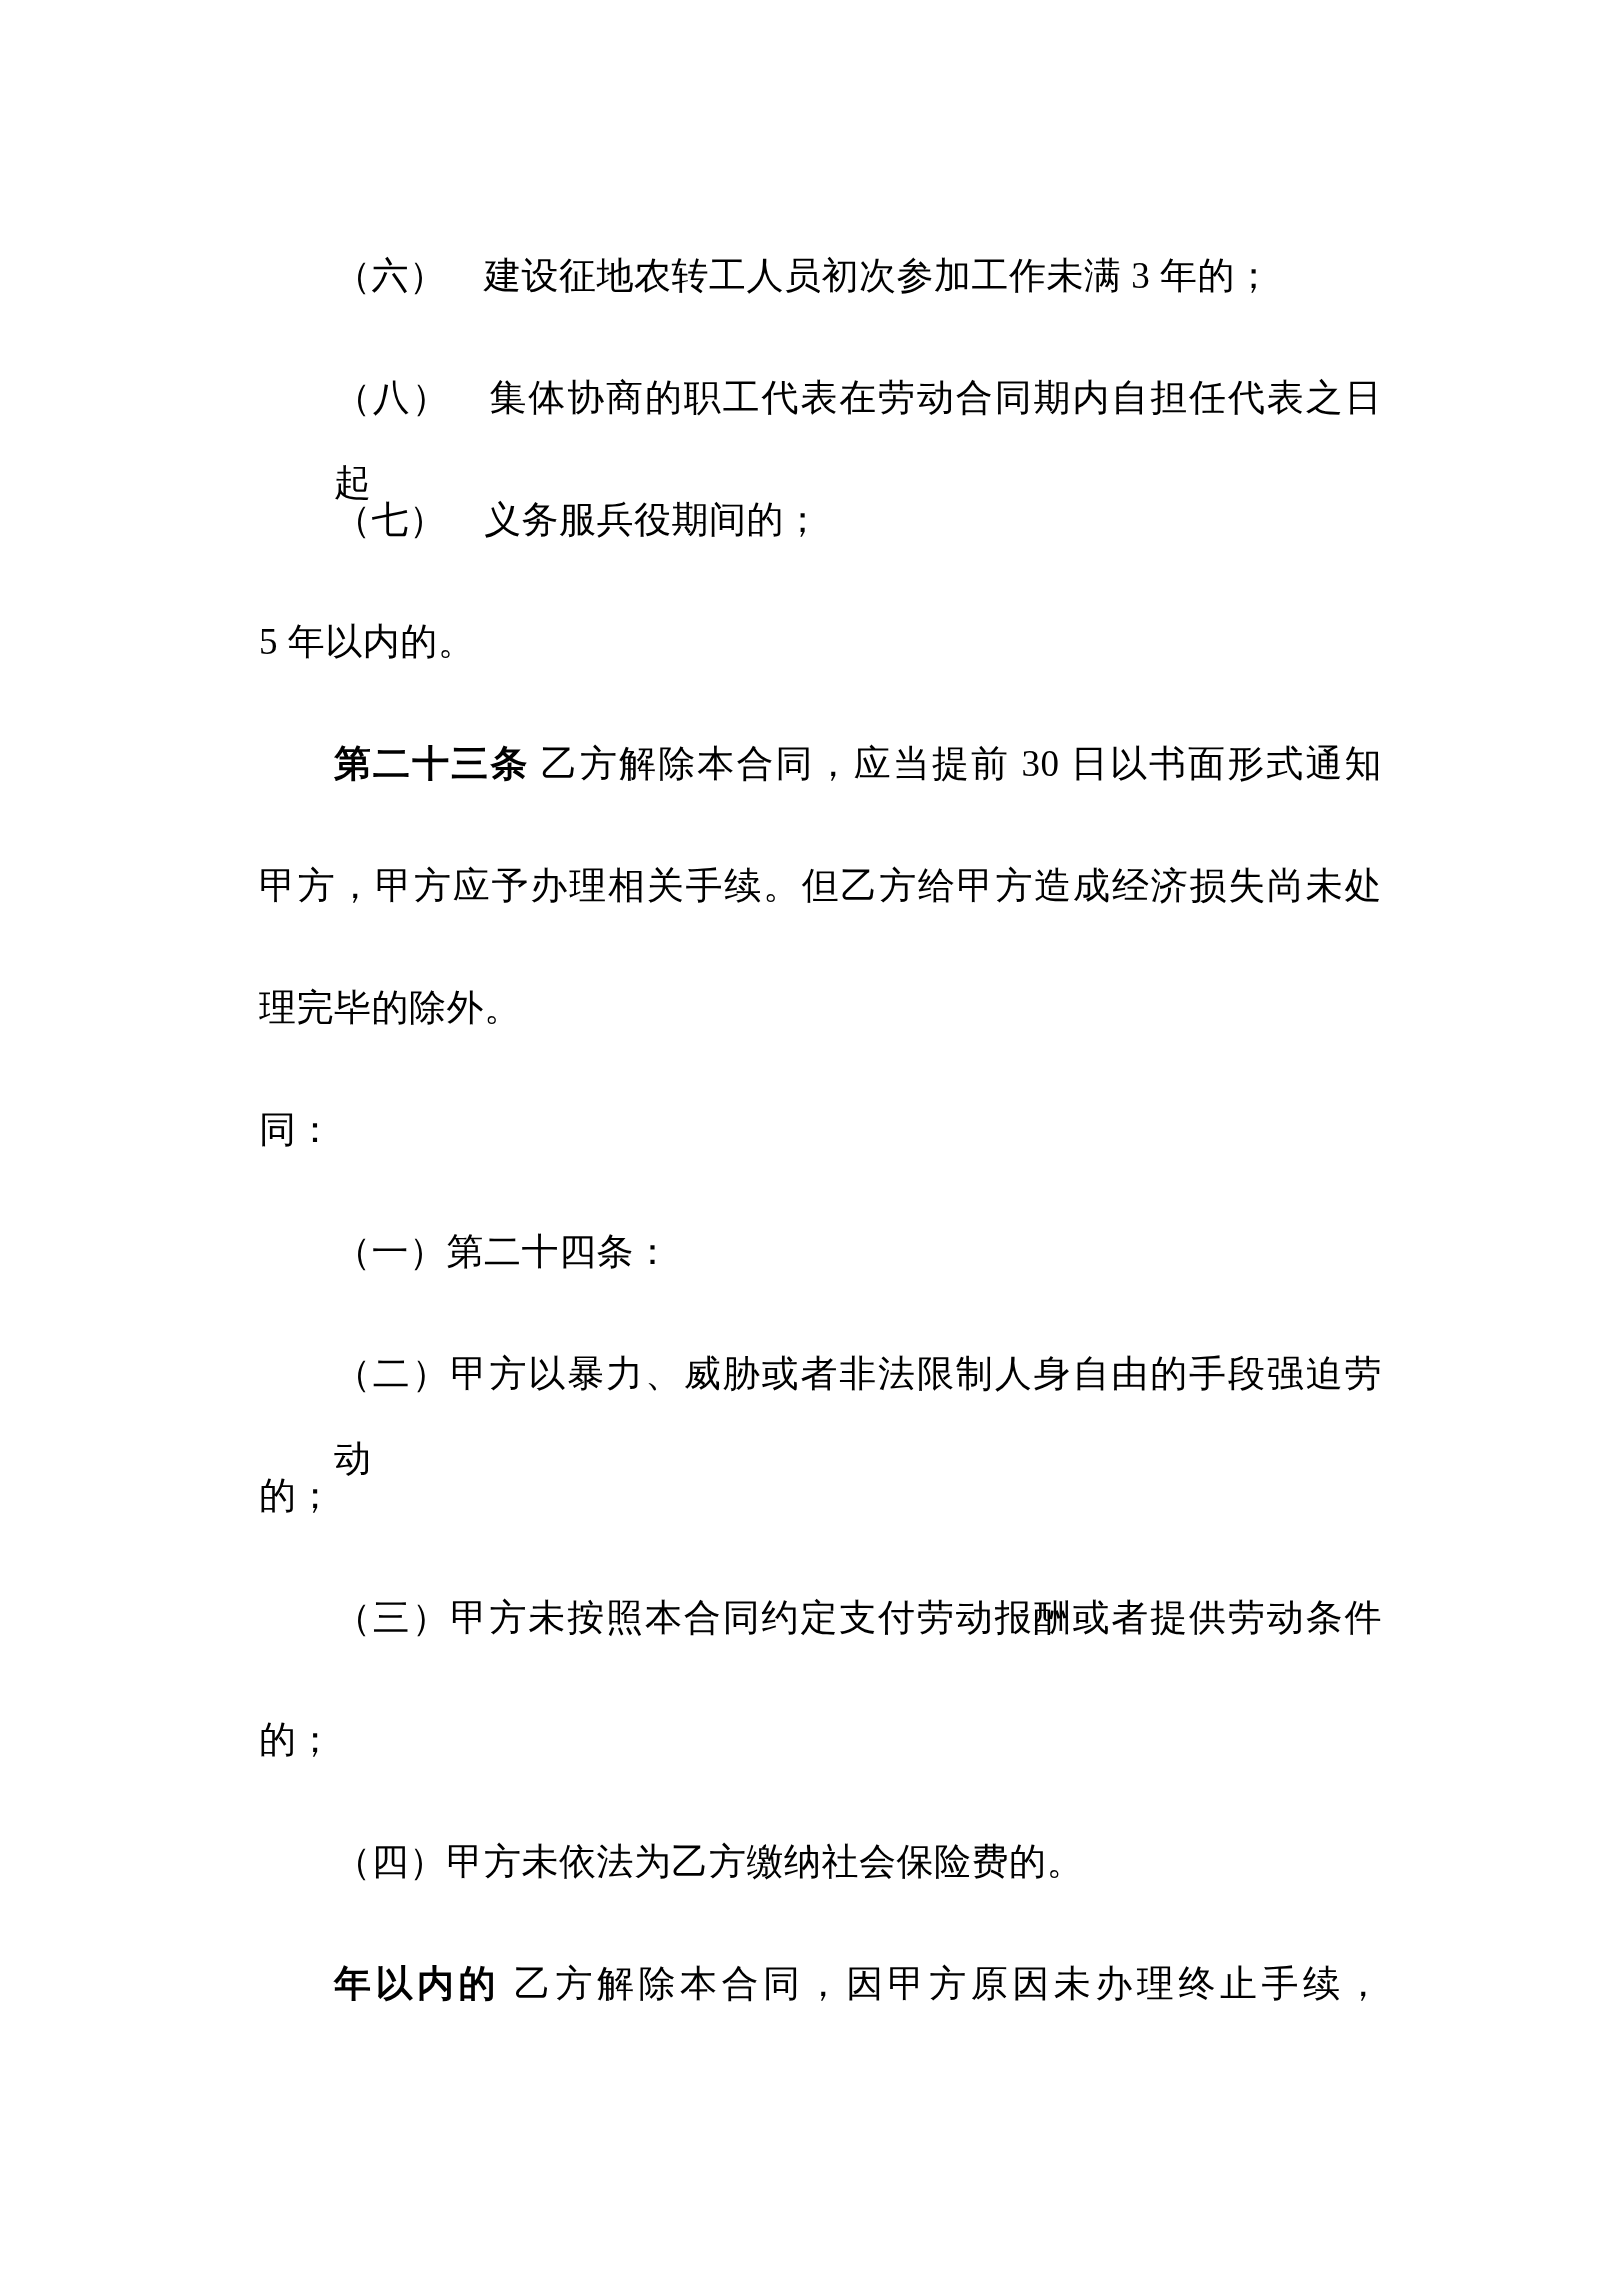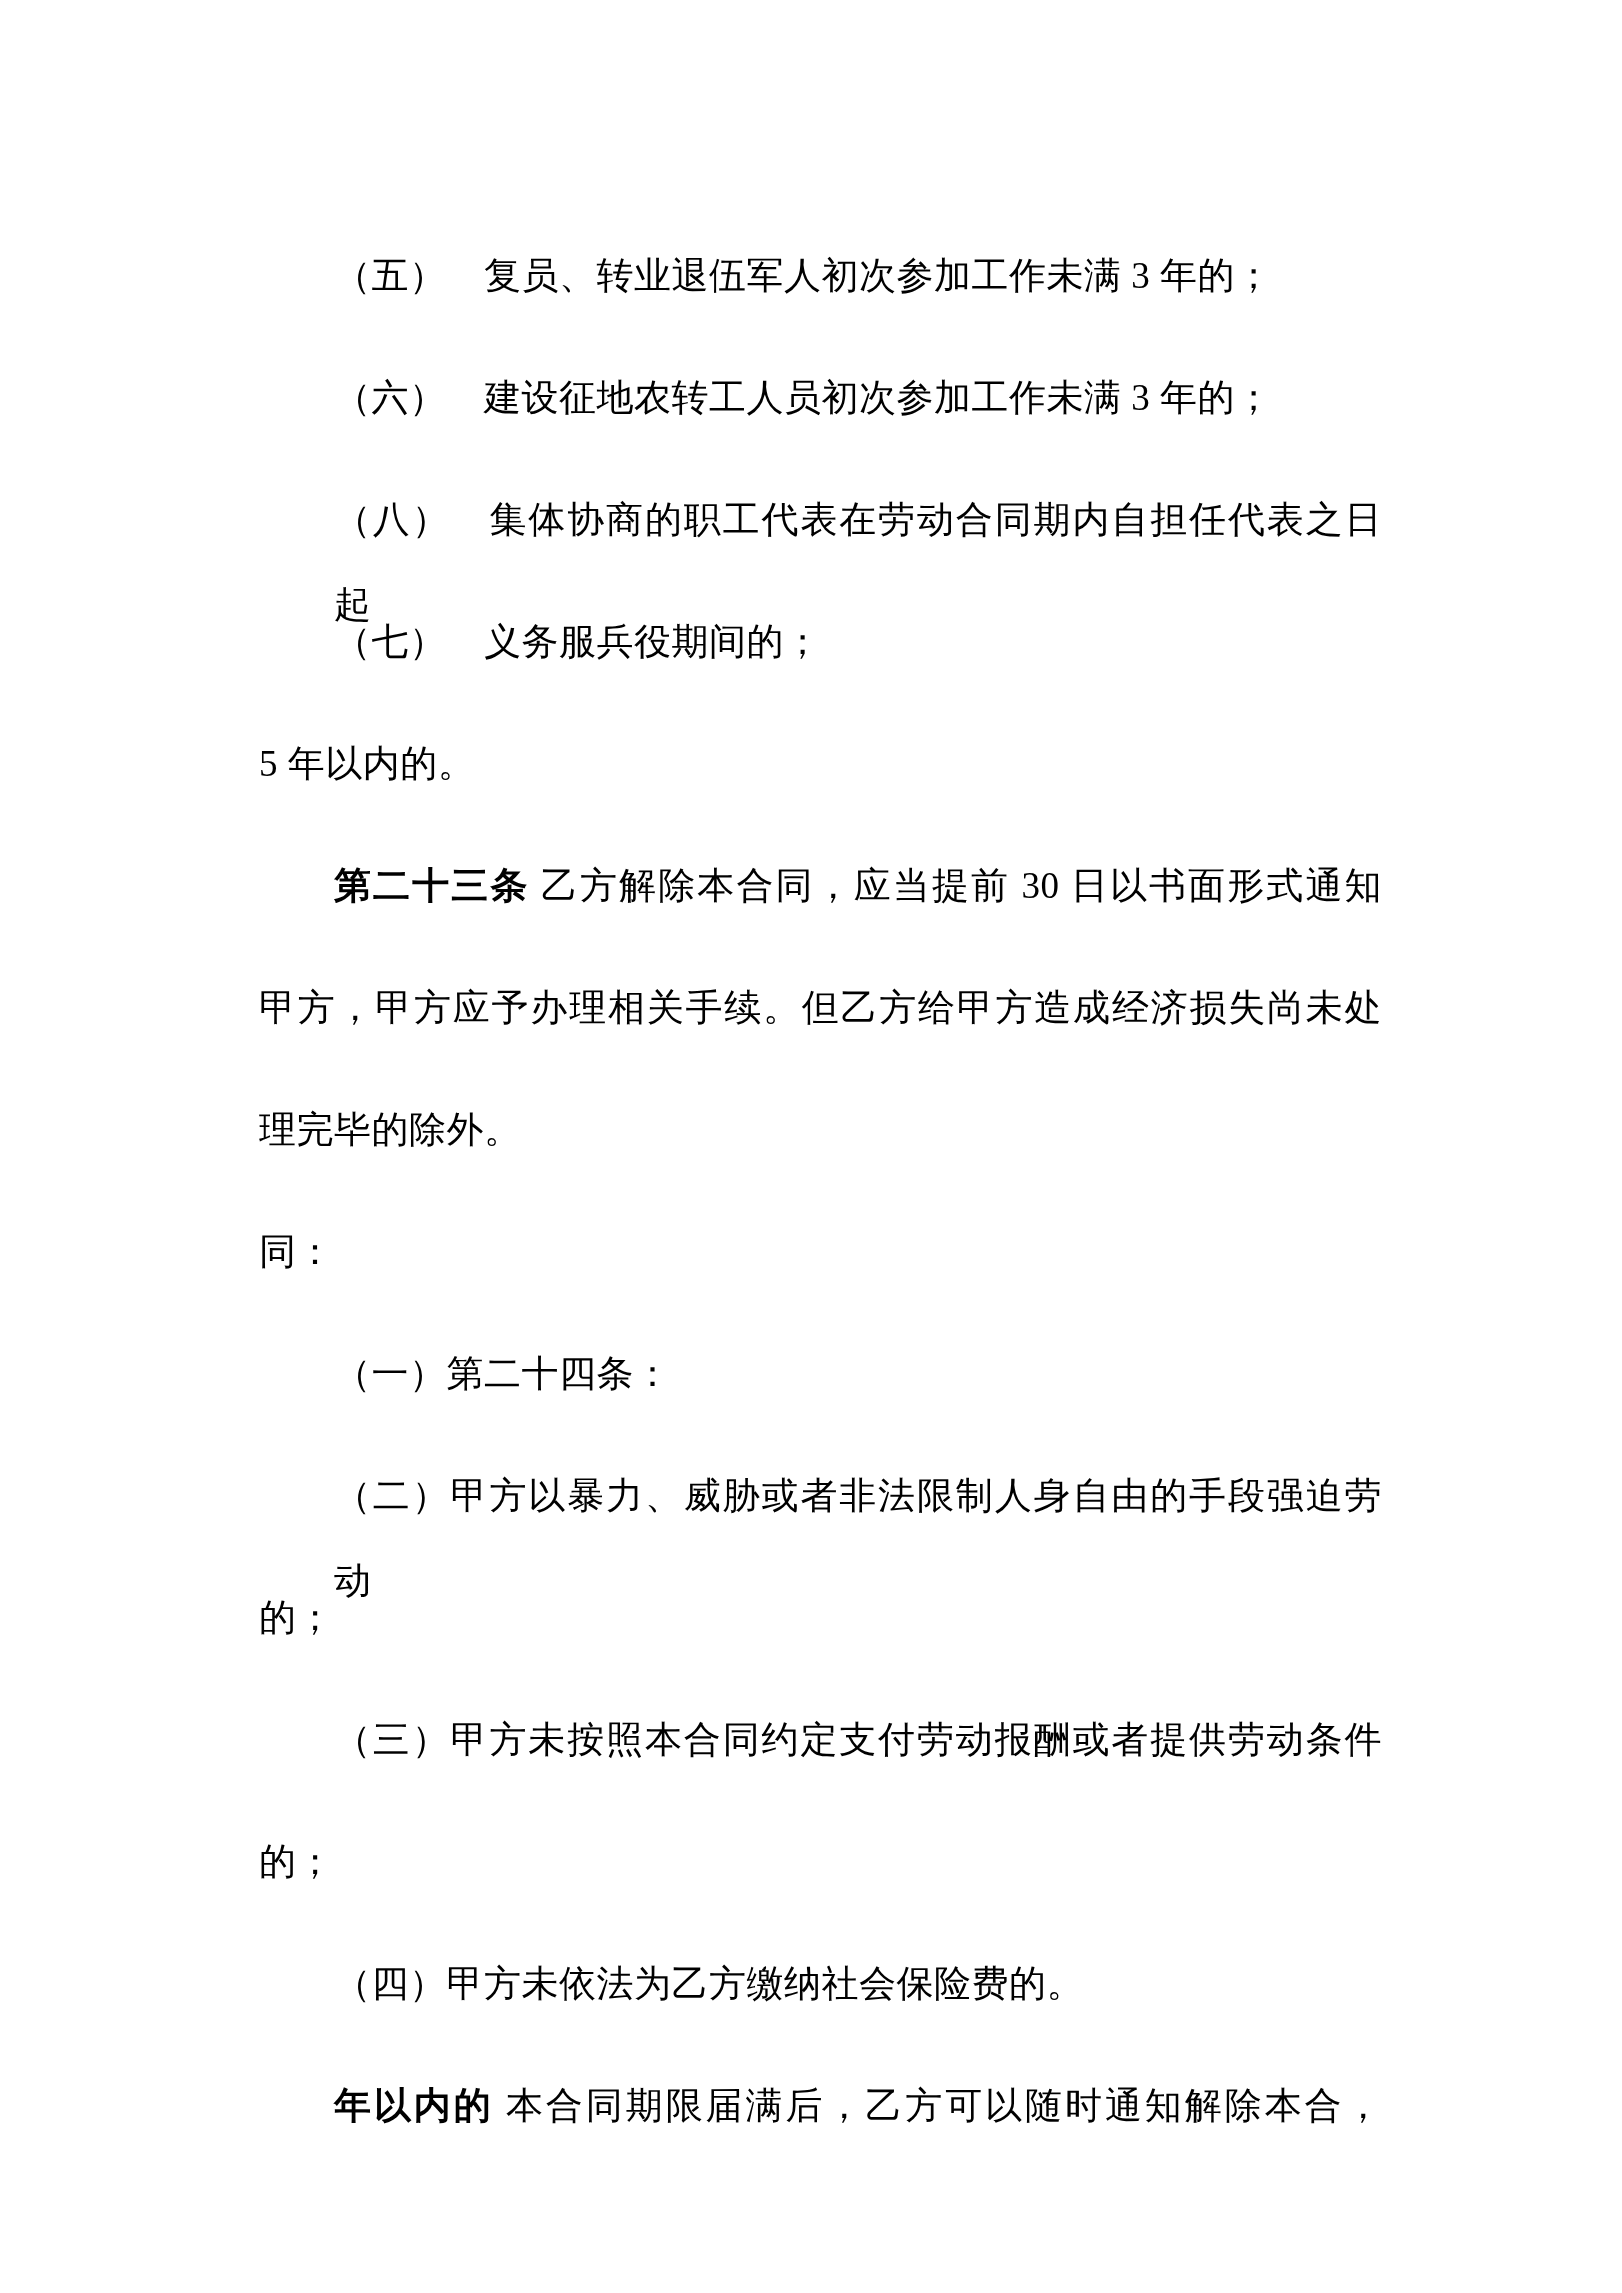--- a/index.html
+++ b/index.html
@@ -38,21 +38,20 @@
   .lbl {
     font-weight: bold;
   }
 </style>
 </head>
 <body>
 
 <div class="page">
   <div class="text-block">
 
-    <p class="line ind"><b class="lbl"></b><span>（五）　复员、转业退伍军人初次参加工作未满 3 年的；</span></p>
 
     <p class="line ind"><b class="lbl"></b><span>（六）　建设征地农转工人员初次参加工作未满 3 年的；</span></p>
 
     <p class="line ind just"><b class="lbl"></b><span>（八）　集体协商的职工代表在劳动合同期内自担任代表之日起</span></p>
 
     <p class="line ind"><b class="lbl"></b><span>（七）　义务服兵役期间的；</span></p>
 
     <p class="line"><b class="lbl"></b><span>5 年以内的。</span></p>
 
     <p class="line ind just"><b class="lbl">第二十三条</b><span> 乙方解除本合同，应当提前 30 日以书面形式通知</span></p>
@@ -69,17 +68,17 @@
     <p class="line ind just"><b class="lbl"></b><span>（二）甲方以暴力、威胁或者非法限制人身自由的手段强迫劳动</span></p>
 
     <p class="line"><b class="lbl"></b><span>的；</span></p>
 
     <p class="line ind just"><b class="lbl"></b><span>（三）甲方未按照本合同约定支付劳动报酬或者提供劳动条件</span></p>
 
     <p class="line"><b class="lbl"></b><span>的；</span></p>
 
     <p class="line ind"><b class="lbl"></b><span>（四）甲方未依法为乙方缴纳社会保险费的。</span></p>
 
-    <p class="line ind just"><b class="lbl">年以内的</b><span> 本合同期限届满后，乙方可以随时通知解除本合，</span></p>
+    <p class="line ind just"><b class="lbl">年以内的</b><span> 乙方解除本合同，因甲方原因未办理终止手续，</span></p>
 
   </div>
 </div>
 
 
 </body></html>

